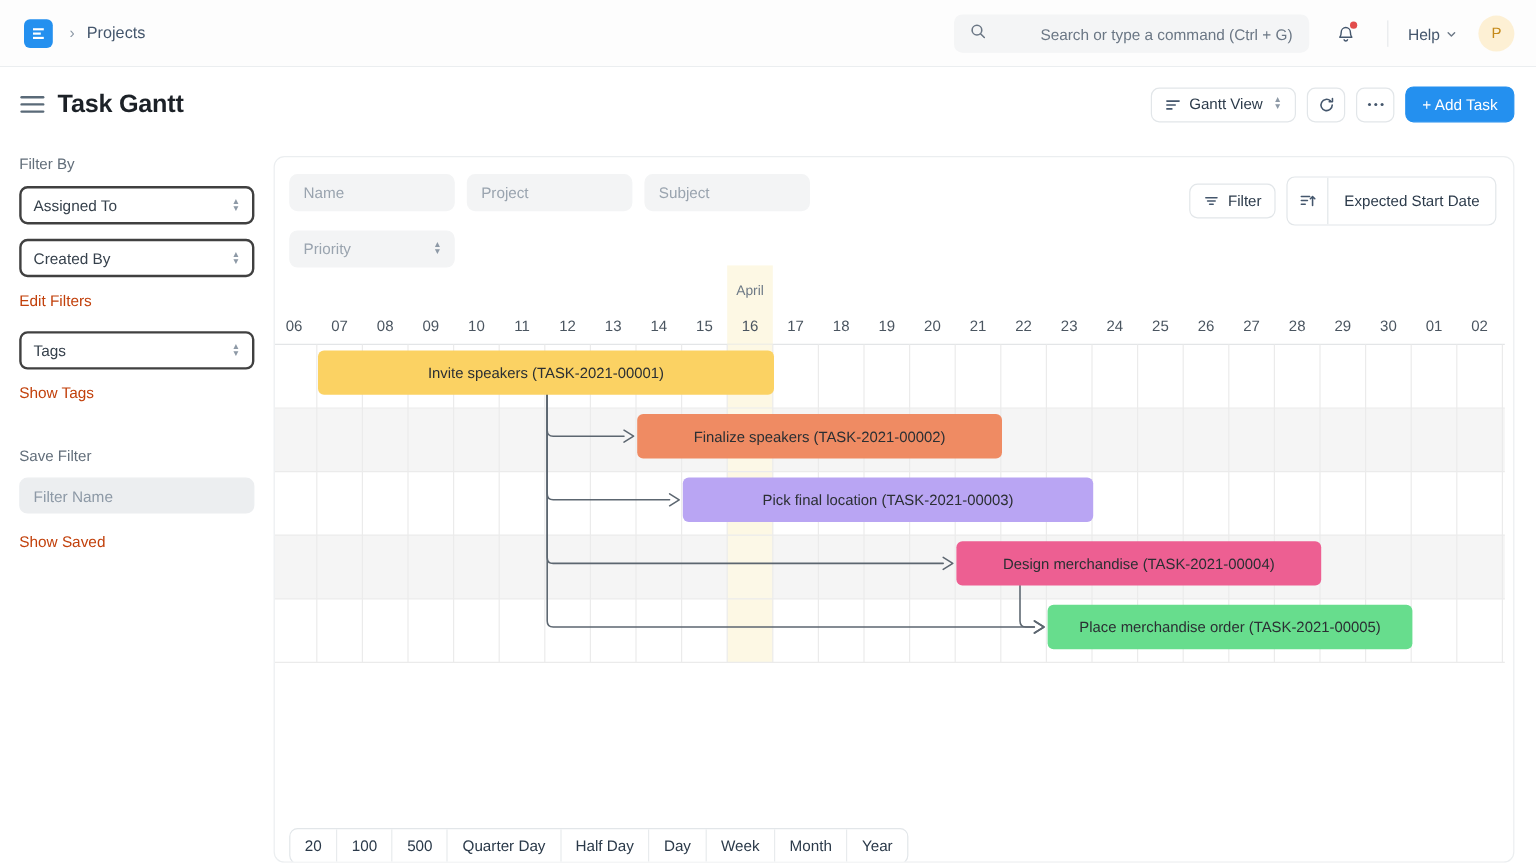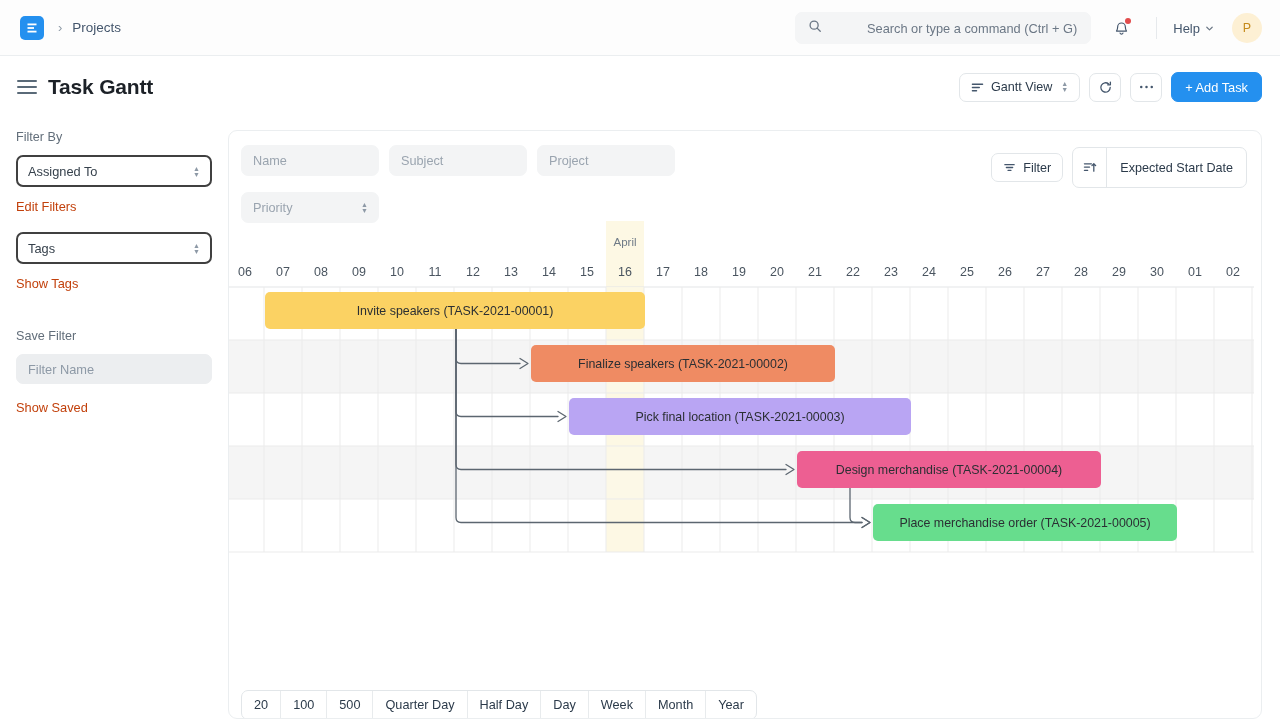--- a/index.html
+++ b/index.html
@@ -393,20 +393,24 @@
 <div class="body-wrap">
 
   <div class="sidebar">
     <div class="side-label">Filter By</div>
 
     <div class="select-box">
       <span>Assigned To</span>
       <span class="stepper">▲<br>▼</span>
     </div>
 
+    <div class="select-box">
+      <span>Created By</span>
+      <span class="stepper">▲<br>▼</span>
+    </div>
 
     <a class="side-link">Edit Filters</a>
 
     <div class="select-box">
       <span>Tags</span>
       <span class="stepper">▲<br>▼</span>
     </div>
 
     <a class="side-link">Show Tags</a>
 
@@ -419,25 +423,25 @@
     <a class="side-link">Show Saved</a>
   </div>
 
   <div class="main-area">
     <div class="card">
 
       <div class="filter-row">
         <div class="f-input w-name">
           <span>Name</span>
         </div>
+        <div class="f-input w-project">
+          <span>Project</span>
+        </div>
         <div class="f-input w-subject">
           <span>Subject</span>
-        </div>
-        <div class="f-input w-project">
-          <span>Project</span>
         </div>
         <div style="flex-basis:100%; height:0;"></div>
         <div class="f-input w-priority">
           <span>Priority</span>
           <span class="stepper">▲<br>▼</span>
         </div>
 
         <div class="filter-right">
           <div class="btn">
             <svg width="13" height="13" viewBox="0 0 14 14" fill="none" stroke="#44566c" stroke-width="1.4">

